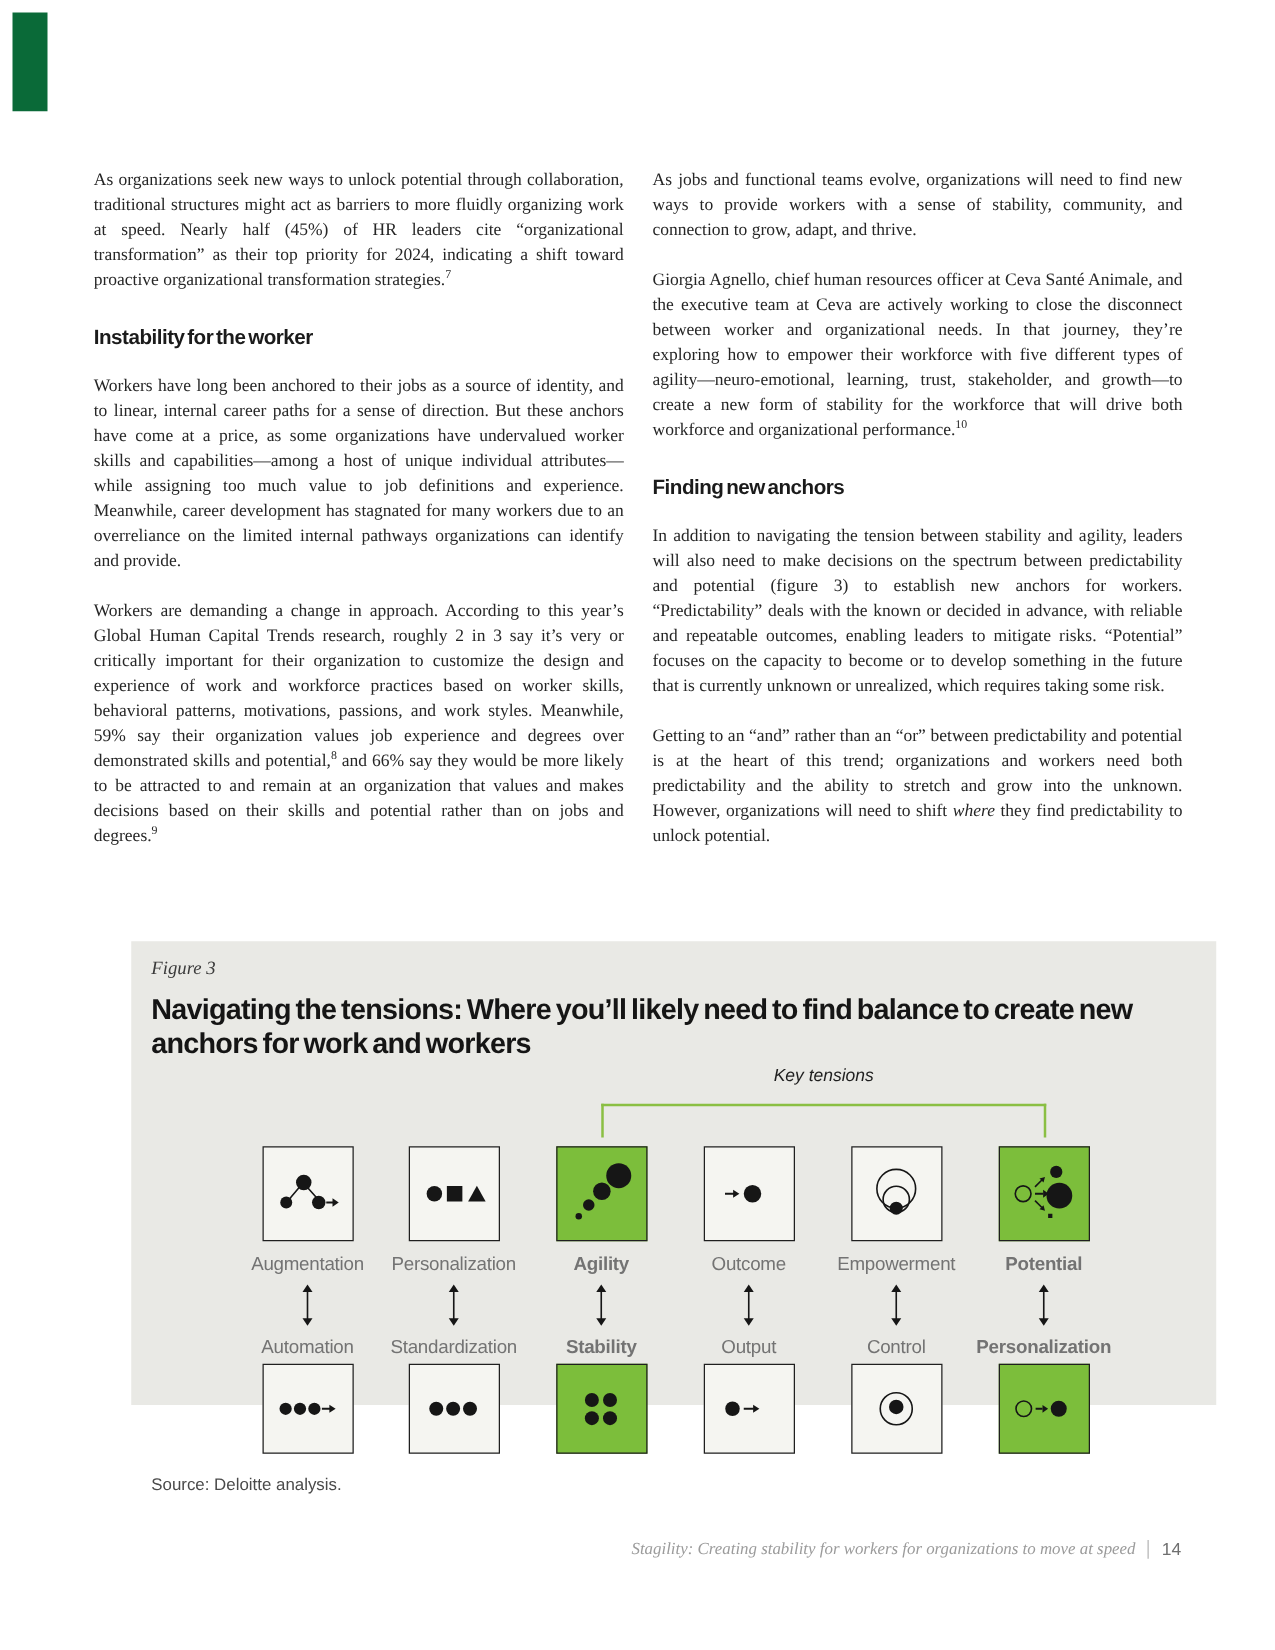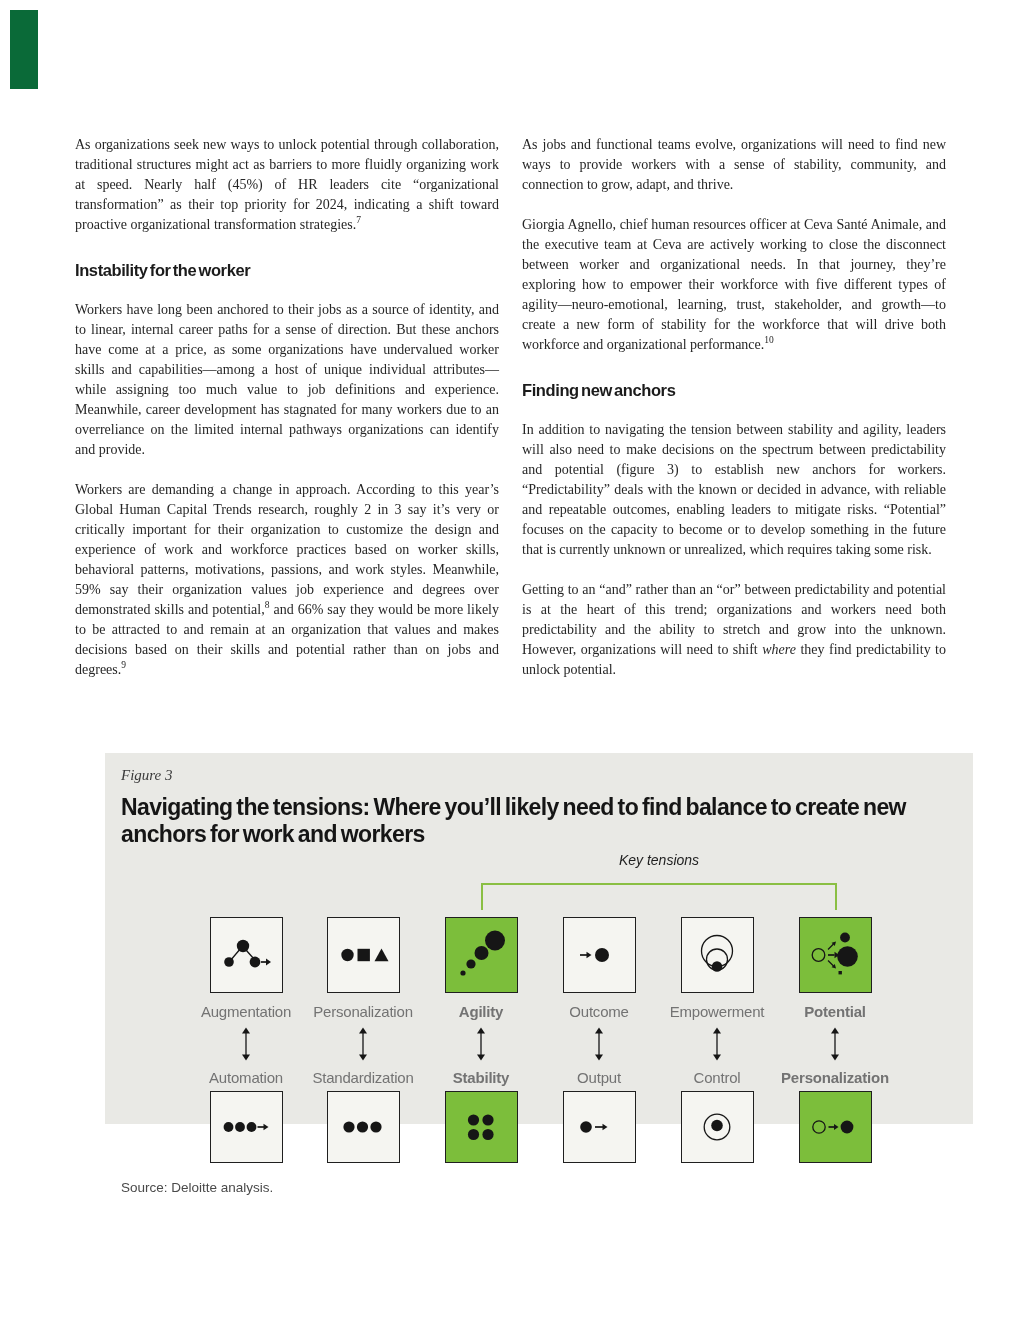--- a/index.html
+++ b/index.html
@@ -247,14 +247,19 @@
           <path class="ln2" d="M19.5 26 H25"></path>
             <path class="fl" d="M25 22.9 L29.5 26 L25 29.1 Z"></path>
           <circle class="fl" cx="38" cy="26" r="6.4"></circle>
         </svg>
       </div>
     </div>
 
     <div class="source">Source: Deloitte analysis.</div>
   </div>
 
+  <div class="footer">
+    <span class="ft">Stagility: Creating stability for workers for organizations to move at speed</span>
+    <span class="bar"></span>
+    <span class="pg">14</span>
+  </div>
 
 </div>
 
 </body></html>

